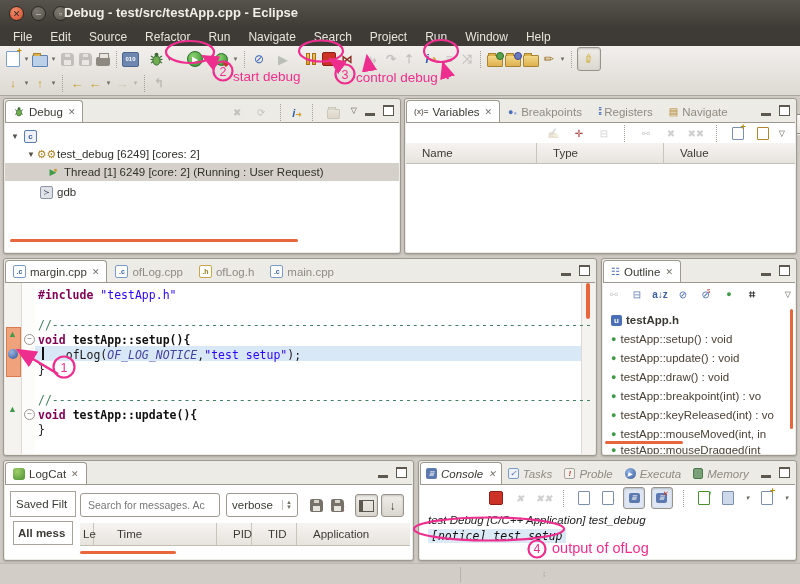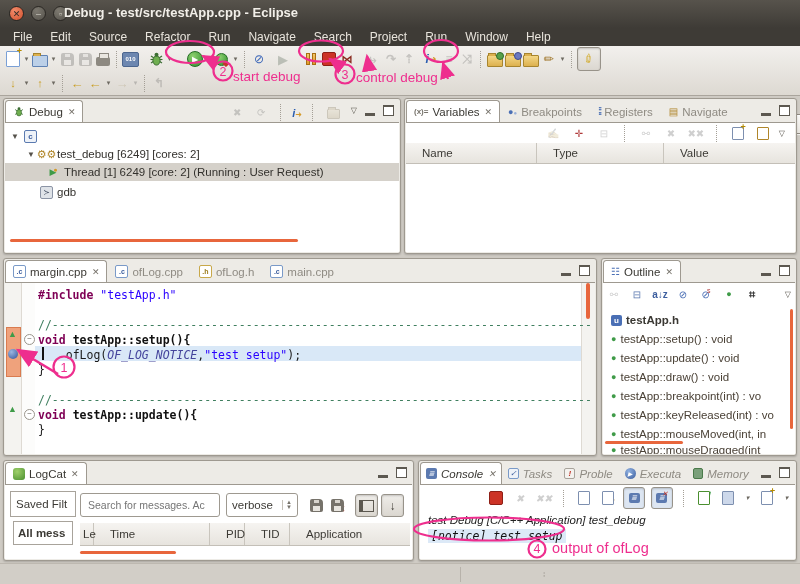--- a/index.html
+++ b/index.html
@@ -551,21 +551,21 @@
           <span style="color:#c2372a;font-size:9px;font-weight:bold;margin-left:-6px;margin-top:8px;">✕</span>
         </div>
       <div class="togglebtn" style="position:absolute;left:350px;top:9px;width:21px;height:21px;">
           <span style="width:10px;height:10px;border:1px solid #5c5850;border-left:4px solid #5c5850;display:block;"></span>
         </div>
       <div class="togglebtn" style="position:absolute;left:376px;top:9px;width:21px;height:21px;">
           <span style="color:#3c3a35;font-weight:bold;font-size:12px;">↓</span>
         </div>
       <div class="vhead" style="left:75px;right:2px;top:38px;height:22px;">
         <div class="vcell" style="width:14px;padding-left:3px;">Le</div>
-        <div class="vcell" style="width:116px;">Time</div>
+        <div class="vcell" style="width:116px;margin-left:7px;">Time</div>
         <div class="vcell" style="width:35px;">PID</div>
         <div class="vcell" style="width:45px;">TID</div>
         <div class="vcell" style="flex:1;border-right:none;">Application</div>
       </div>
       <div class="hline-orange" style="left:75px;top:66px;width:96px;"></div>
     </div>
   </div>
 
   <div class="panel" style="left:418px;top:460px;width:379px;height:101px;font-style:italic;">
     <div class="ptabs">

